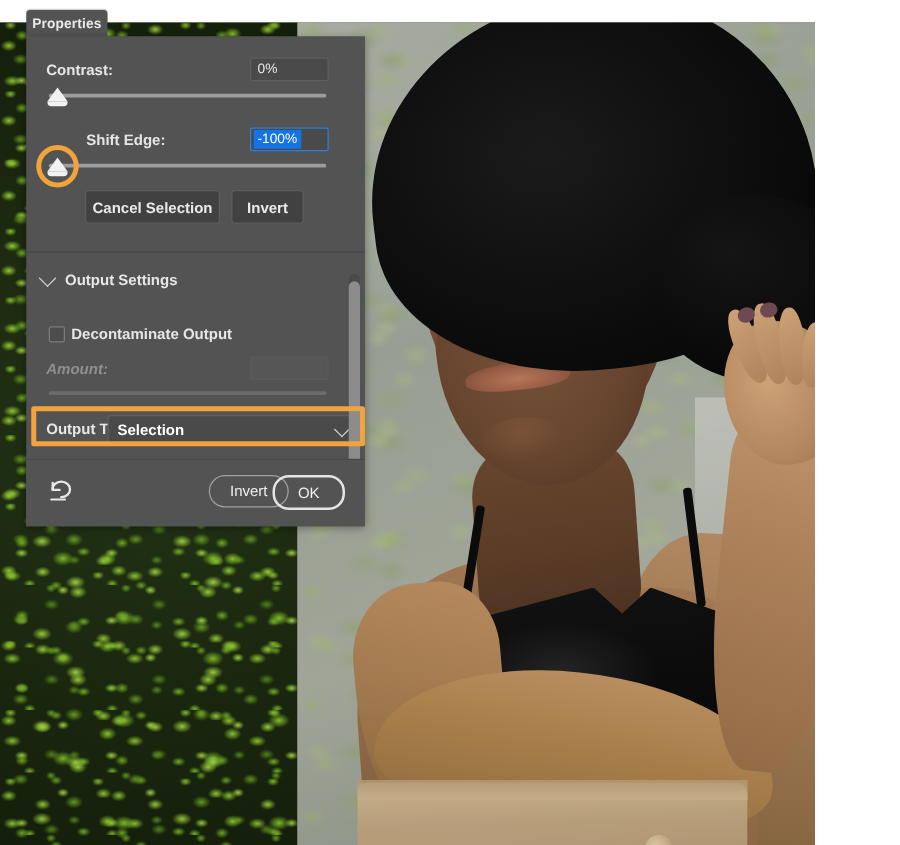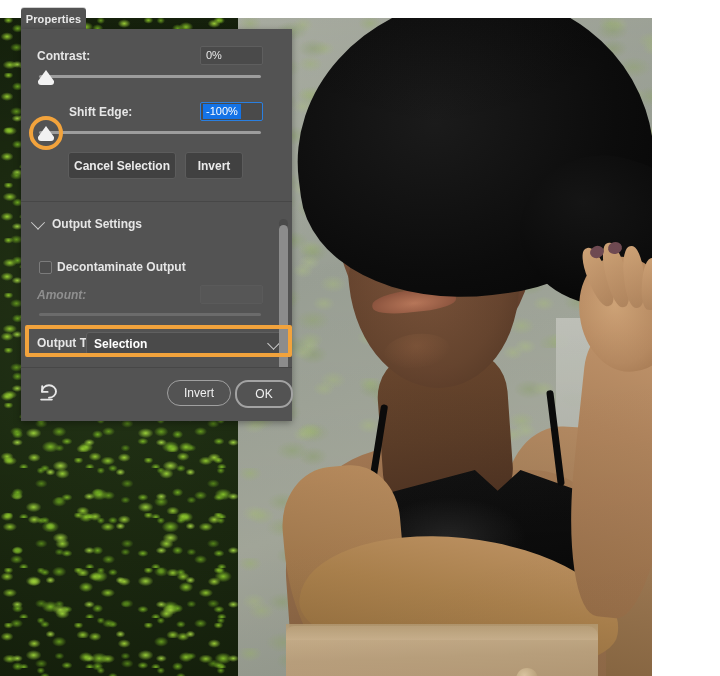--- a/index.html
+++ b/index.html
@@ -372,21 +372,21 @@
   #scroll-thumb{position:absolute;left:258px;top:196px;width:9px;height:152px;background:#8c8c8c;border-radius:5px;}
   
   #footer{position:absolute;left:0;top:339px;width:271px;height:53px;background:#535353;}
   #reset-icon{position:absolute;left:17px;top:12px;width:22px;height:22px;}
   .pillbtn{
     position:absolute;top:12px;height:24px;border-radius:13px;
     display:flex;align-items:center;justify-content:center;
     color:#f0f0f0;font-size:12px;
   }
   #cancel-btn{left:146px;width:62px;border:1px solid #a0a0a0;background:transparent;}
-  #ok-btn{left:214px;width:54px;border:2px solid #a3a3a3;background:transparent;}
+  #ok-btn{left:197px;width:54px;border:2px solid #e5e5e5;background:transparent;}
 
   
   #hl-ring{
     position:absolute;left:29px;top:116px;width:34px;height:34px;
     border:4px solid #f2a33c;border-radius:50%;
     box-sizing:border-box;
   }
   #hl-box{
     position:absolute;left:25px;top:325px;width:267px;height:32px;
     border:4px solid #f2a33c;border-radius:2px;box-sizing:border-box;

